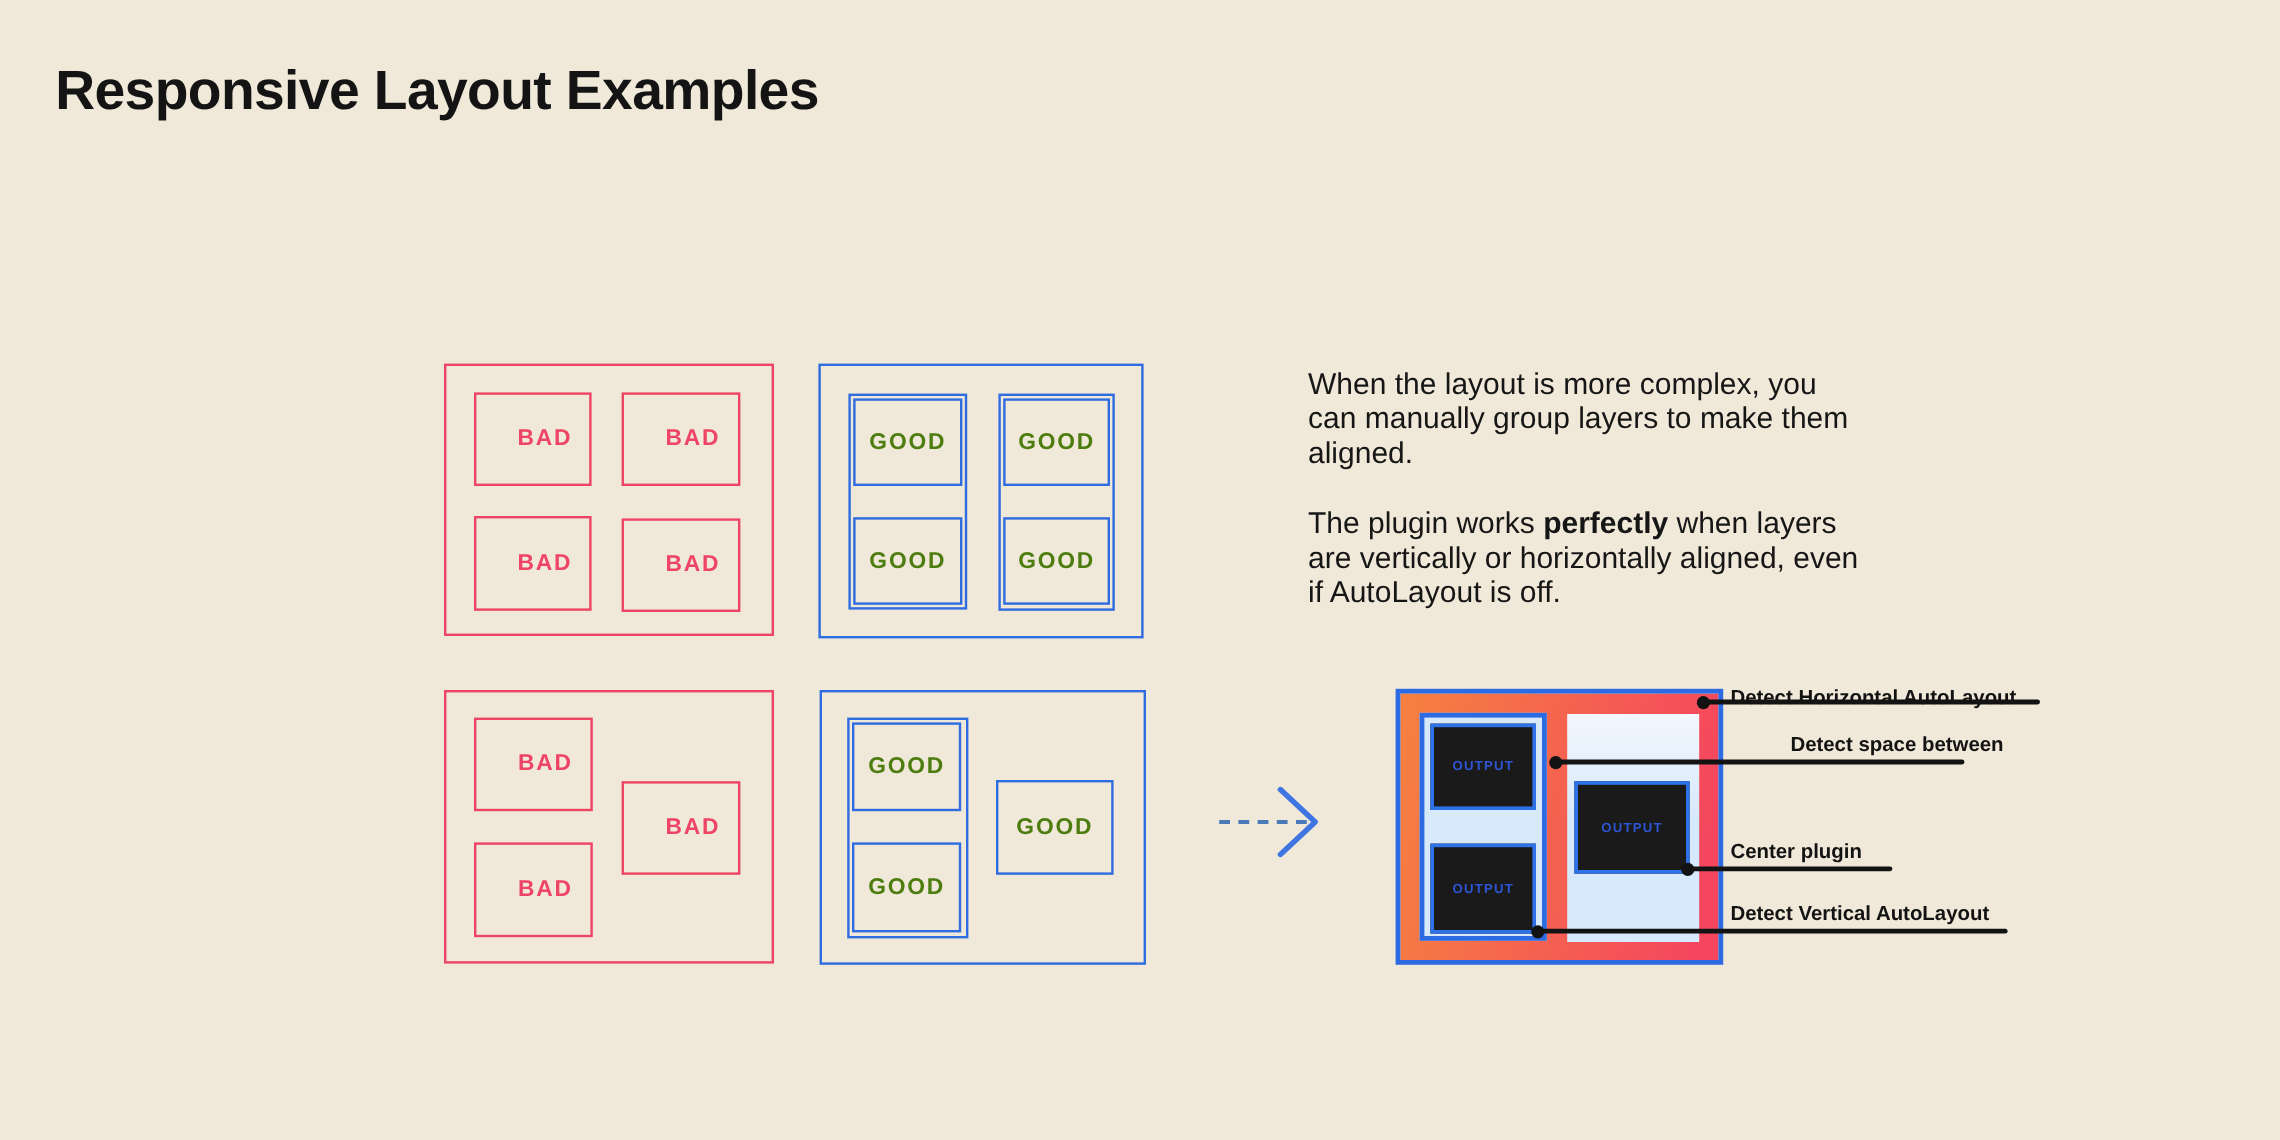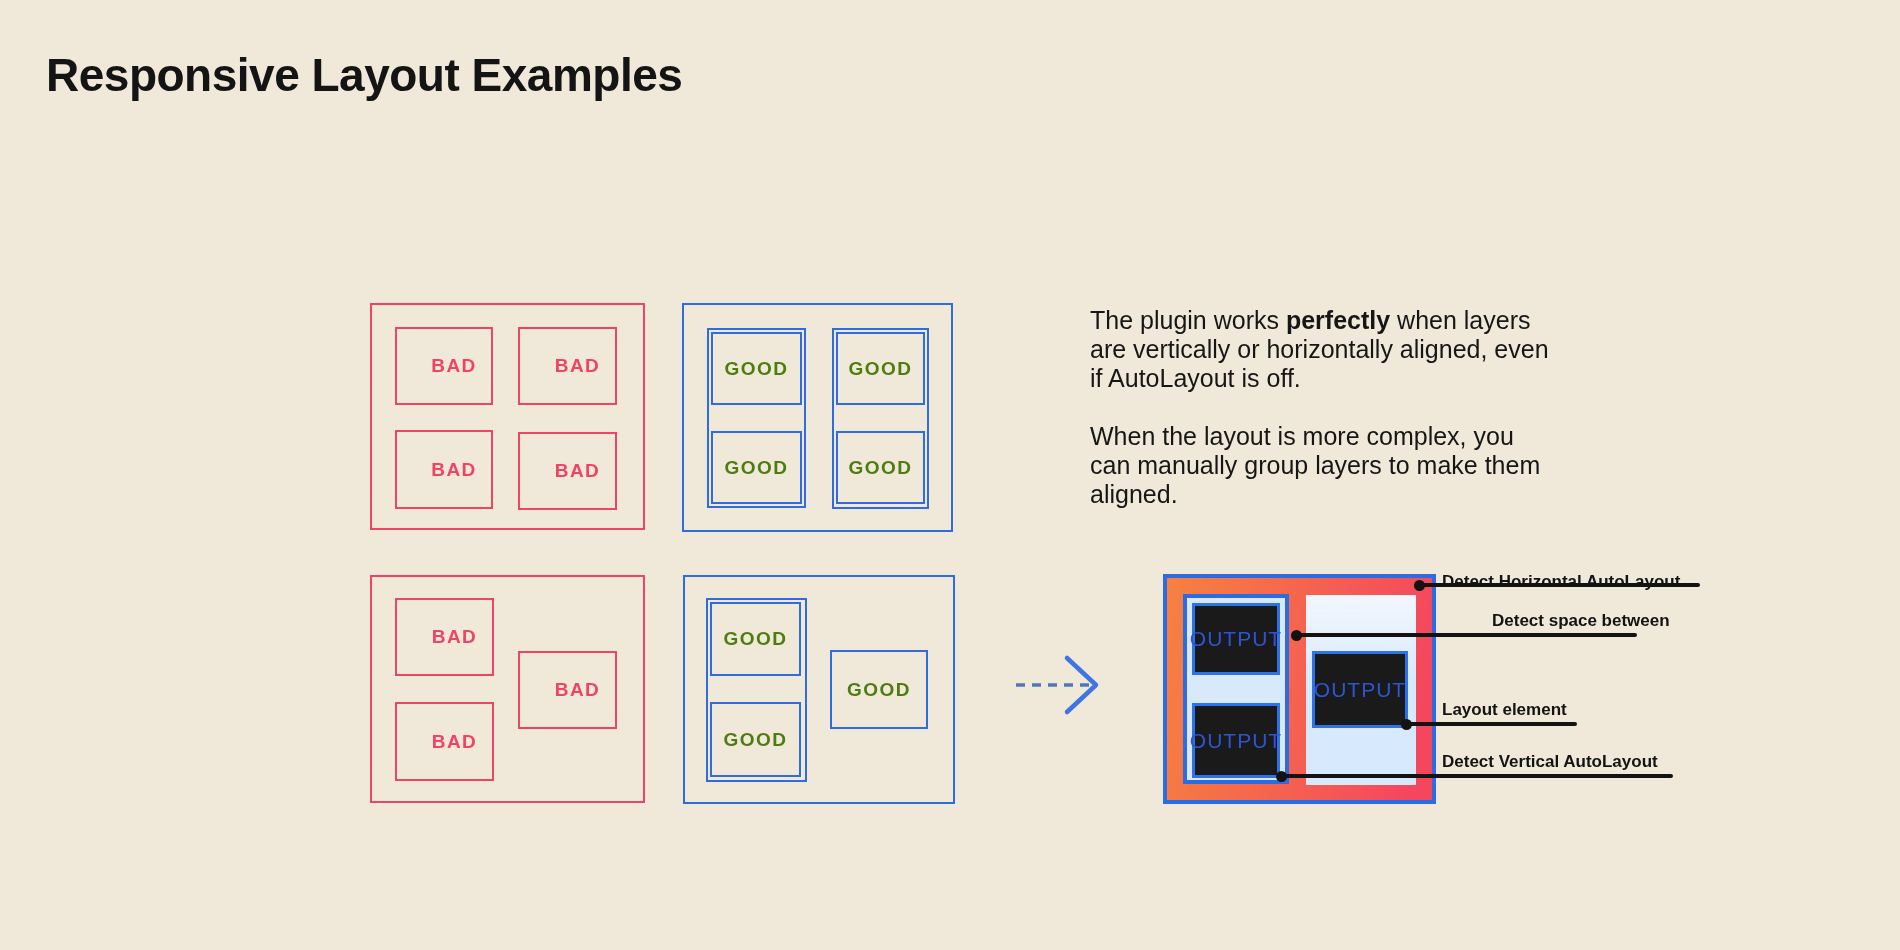--- a/index.html
+++ b/index.html
@@ -60,21 +60,21 @@
     position:absolute;left:16px;top:16px;width:106px;height:190px;
     border:4px solid #2d6be3;background:var(--light-blue);
   }
   .output-col{
     position:absolute;left:139px;top:17px;width:110px;height:190px;
     background:linear-gradient(180deg,#f3f7fd 0%,#d7e9fc 45%);
   }
   .output-box{
     position:absolute;background:var(--dark);border:3px solid #2e72e9;
     display:flex;align-items:center;justify-content:center;
-    color:#2d55d2;font-size:21px;font-weight:normal;letter-spacing:1px;
+    color:#2d55d2;font-size:11px;font-weight:bold;letter-spacing:1px;
   }
 
   
   .anno-label{
     position:absolute;font-size:17px;font-weight:600;color:var(--anno);
     white-space:nowrap;
   }
   .anno-line{position:absolute;height:4px;border-radius:2px;background:var(--anno);}
   .anno-dot{position:absolute;width:11px;height:11px;border-radius:50%;background:var(--anno);}
 
@@ -113,22 +113,22 @@
       <div class="cell blue-cell" style="left:2px;top:2px;width:91px;height:73px">GOOD</div>
       <div class="cell blue-cell" style="left:2px;top:101px;width:91px;height:73px">GOOD</div>
     </div>
     <div class="group" style="left:148px;top:23px;width:97px;height:181px">
       <div class="cell blue-cell" style="left:2px;top:2px;width:89px;height:73px">GOOD</div>
       <div class="cell blue-cell" style="left:2px;top:101px;width:89px;height:73px">GOOD</div>
     </div>
   </div>
 
   <div class="description">
+    <p>When the layout is more complex, you can manually group layers to make them aligned.</p>
     <p><span>The plugin works </span><b>perfectly</b><span> when layers are vertically or horizontally aligned, even if AutoLayout is off.</span></p>
-    <p>When the layout is more complex, you can manually group layers to make them aligned.</p>
   </div>
 
   <div class="frame red-frame" style="left:370px;top:575px;width:275px;height:228px">
     <div class="cell red-cell" style="left:23px;top:21px;width:99px;height:78px">BAD</div>
     <div class="cell red-cell" style="left:146px;top:74px;width:99px;height:78px">BAD</div>
     <div class="cell red-cell" style="left:23px;top:125px;width:99px;height:79px">BAD</div>
   </div>
 
   <div class="frame blue-frame" style="left:683px;top:575px;width:272px;height:229px">
     <div class="group" style="left:21px;top:21px;width:101px;height:184px">
@@ -160,21 +160,21 @@
   </div>
 
   <span class="anno-label" id="a1-label">Detect Horizontal AutoLayout</span>
   <div class="anno-line" id="a1-line"></div>
   <div class="anno-dot" id="a1-dot"></div>
 
   <span class="anno-label" id="a2-label">Detect space between</span>
   <div class="anno-line" id="a2-line"></div>
   <div class="anno-dot" id="a2-dot"></div>
 
-  <span class="anno-label" id="a3-label">Layout element</span>
+  <span class="anno-label" id="a3-label">Center plugin</span>
   <div class="anno-line" id="a3-line"></div>
   <div class="anno-dot" id="a3-dot"></div>
 
   <span class="anno-label" id="a4-label">Detect Vertical AutoLayout</span>
   <div class="anno-line" id="a4-line"></div>
   <div class="anno-dot" id="a4-dot"></div>
 
 </div>
 
 </body></html>

